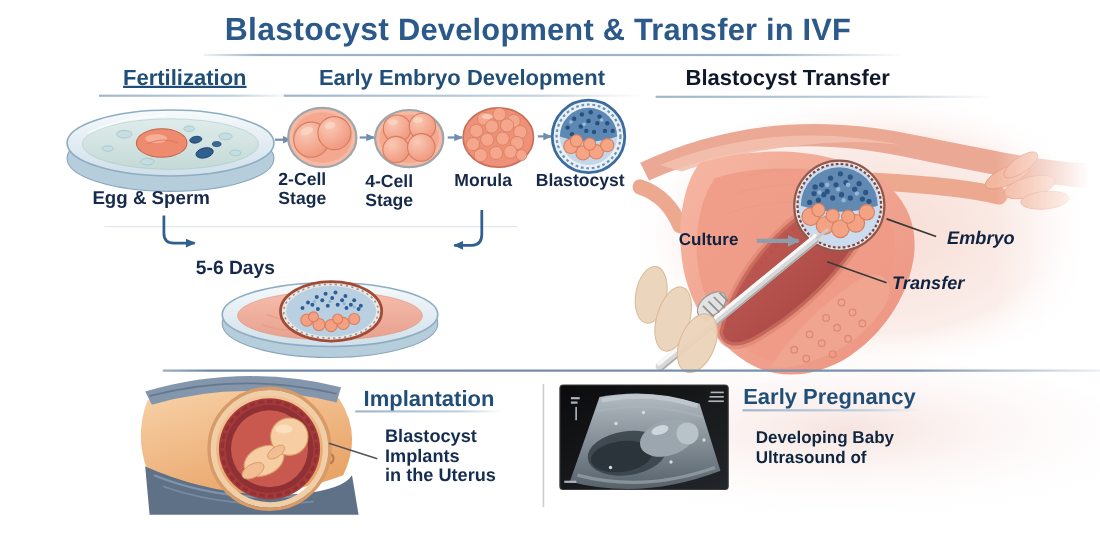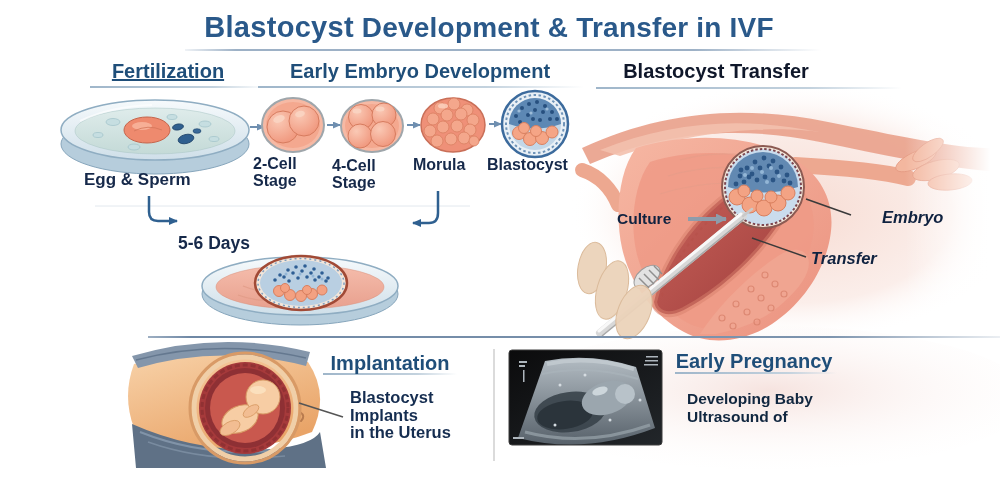--- a/index.html
+++ b/index.html
@@ -443,21 +443,21 @@
 <div class="abs txt lbl" style="top:170px;left:84px;width:140px;font-size:17px;">Egg &amp; Sperm</div>
 
 <div class="abs txt lbl stage-lbl" style="top:155px;left:253px;width:80px;">2-Cell Stage</div>
 <div class="abs txt lbl stage-lbl" style="top:143px;left:332px;width:80px;margin-top:14px;">4-Cell Stage</div>
 <div class="abs txt lbl stage-lbl" style="top:156px;left:413px;width:80px;">Morula</div>
 <div class="abs txt lbl stage-lbl" style="top:156px;left:487px;width:100px;">Blastocyst</div>
 
 <div class="abs txt lbl" style="top:233px;left:178px;width:250px;font-size:17.5px;">5-6 Days</div>
 
 <div class="abs txt anno" style="top:210px;left:617px;">Culture</div>
-<div class="abs txt anno anno-it" style="top:208px;left:882px;">Embryo</div>
+<div class="abs txt anno anno-it" style="top:208px;left:861px;">Embryo</div>
 <div class="abs txt anno anno-it" style="top:249px;left:811px;">Transfer</div>
 
 <div class="abs txt hdr" style="top:352px;left:290px;width:200px;">Implantation</div>
 <div class="abs hdr-line" style="top:373px;left:323px;width:134px;"></div>
 <div class="abs txt cap" style="top:389px;left:350px;width:140px;">
   <div>Blastocyst</div>
   <div>Implants</div>
   <div>in the Uterus</div>
 </div>
 

